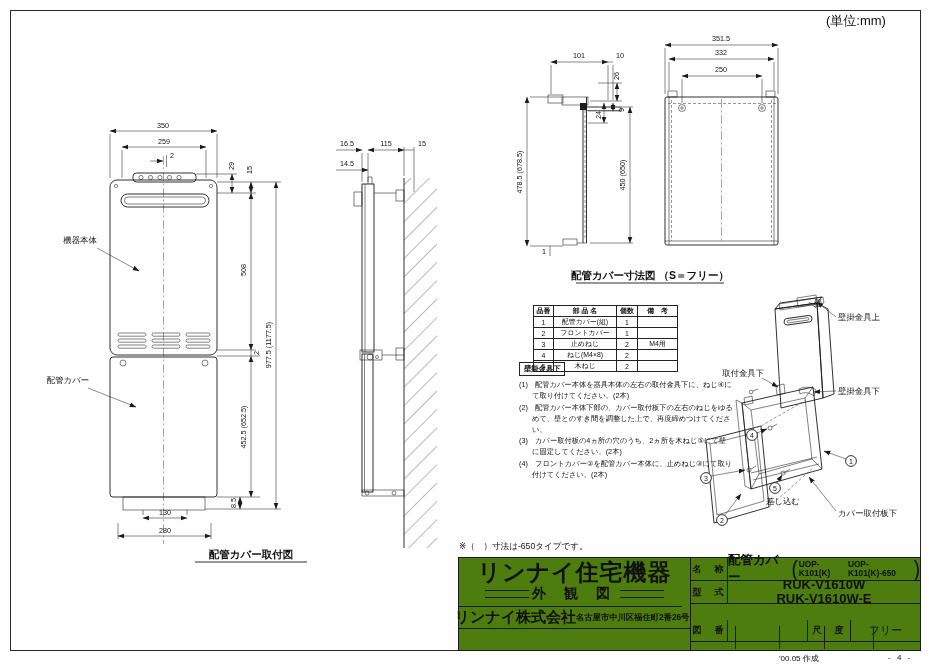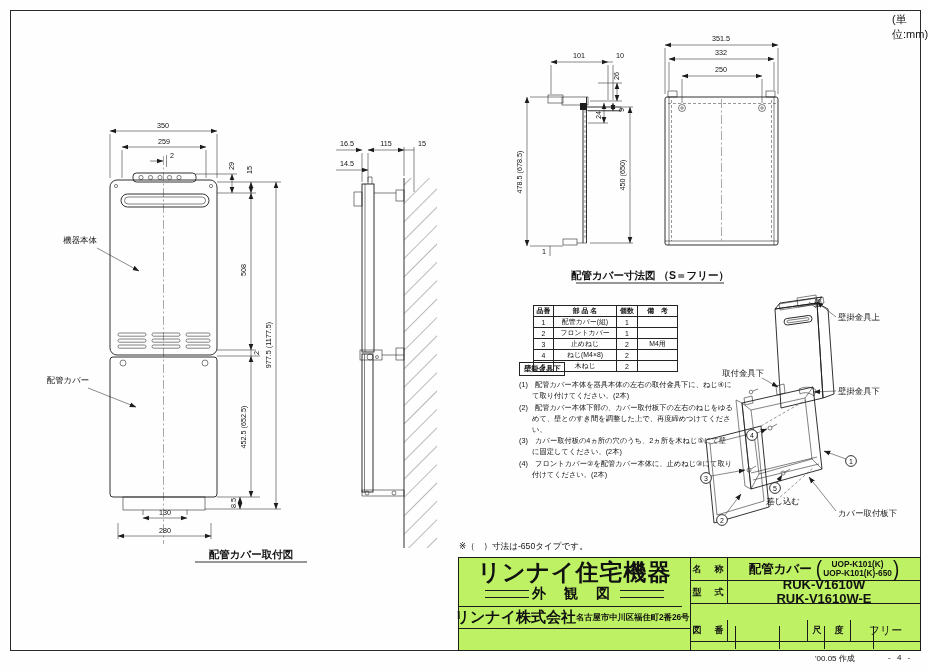--- a/index.html
+++ b/index.html
@@ -1,20 +1,20 @@
 <!DOCTYPE html>
 <html><head>
 <meta charset="utf-8">
 <style>
   html,body{margin:0;padding:0;background:#f5f5f2;}
   body{width:929px;height:672px;position:relative;font-family:"Liberation Sans","DejaVu Sans",sans-serif;color:#111;}
   .sheet{position:absolute;left:0;top:0;width:929px;height:672px;background:#fefefe;overflow:hidden;}
   .abs{position:absolute;}
   .page-border{left:10px;top:10px;width:909px;height:639px;border:1px solid #2a2a2a;}
-  .unit-note{left:892px;top:12px;font-size:11px;}
+  .unit-note{left:826px;top:12px;font-size:13px;}
   svg{position:absolute;left:0;top:0;}
   svg .ln{fill:none;stroke:#1c1c1c;stroke-width:.9;}
   svg .tn{fill:none;stroke:#1c1c1c;stroke-width:.55;}
   svg .dm{fill:none;stroke:#2a2a2a;stroke-width:.55;}
   svg .cl{fill:none;stroke:#555;stroke-width:.5;stroke-dasharray:9 2.5 2 2.5;}
   svg .dsh{fill:none;stroke:#444;stroke-width:.55;stroke-dasharray:3 2;}
   svg .fil{fill:#1c1c1c;stroke:none;}
   svg .wht{fill:#fff;}
   svg text{fill:#111;}
   .dt{font-size:7.2px;}
@@ -25,44 +25,44 @@
   table.parts{position:absolute;left:533px;top:305px;width:140px;border-collapse:collapse;font-size:6.9px;table-layout:fixed;}
   table.parts td,table.parts th{border:.9px solid #222;padding:0;height:9px;text-align:center;font-weight:normal;overflow:hidden;white-space:nowrap;}
   table.parts th{font-weight:bold;}
   table.parts .c0{width:19px;}table.parts .c1{width:62px;}table.parts .c2{width:20px;}table.parts .c3{width:39px;}
   
   .inst-title{left:519px;top:362px;border:1px solid #222;font-size:7.3px;padding:1px 4px;font-weight:bold;}
   .inst{left:519px;top:380px;width:214px;font-size:7.25px;line-height:1.5;}
   .inst div{padding-left:13px;text-indent:-13px;margin-bottom:1px;}
   
   .note{left:459px;top:541px;font-size:8.6px;}
-  .created{left:779px;top:653px;font-size:8px;margin-left:36px;}
+  .created{left:779px;top:653px;font-size:8px;}
   .pageno{left:888px;top:653px;font-size:8px;letter-spacing:2px;}
   
-  .tb{left:458px;top:557px;width:463px;height:94px;border:1.5px solid #1b1b1b;box-sizing:border-box;background:#bef264;}
+  .tb{left:458px;top:557px;width:463px;height:94px;border:1.5px solid #1b1b1b;box-sizing:border-box;background:#4d7c0f;}
   .tb .lpane{position:absolute;left:0;top:0;width:232px;height:100%;border-right:1.2px solid #1b1b1b;box-sizing:border-box;}
   .brand{margin-top:2px;text-align:center;font-size:23px;font-weight:bold;letter-spacing:1px;line-height:1.05;}
   .gaikan-row{display:flex;align-items:center;justify-content:center;gap:3px;margin-top:1px;}
   .gaikan{font-size:14px;font-weight:bold;letter-spacing:7px;}
   .dbar{width:44px;height:6px;border-top:1.6px solid #1b1b1b;border-bottom:1.6px solid #1b1b1b;}
   .company-row{position:absolute;left:0;right:8px;top:48px;height:22px;border-top:1.2px solid #1b1b1b;display:flex;align-items:center;padding-left:3px;box-sizing:border-box;white-space:nowrap;justify-content:center;}
   .co-big{font-size:15px;font-weight:bold;}
   .co-mid{font-size:15px;font-weight:bold;}
   .co-adr{font-size:8.3px;font-weight:bold;}
   .lempty{position:absolute;left:0;right:0;top:70px;bottom:0;border-top:1.2px solid #1b1b1b;}
   .rpane{position:absolute;left:232px;top:0;right:0;bottom:0;}
   .trow{position:absolute;left:0;right:0;box-sizing:border-box;border-bottom:1.2px solid #1b1b1b;display:flex;}
   .r1{top:0;height:23px;}.r2{top:23px;height:23px;}.r3{top:62px;height:22px;}
   .r4{top:68px;height:23px;border-bottom:none;}
   .lblcell{width:37px;border-right:1.2px solid #1b1b1b;box-sizing:border-box;display:flex;align-items:center;justify-content:center;font-size:9px;font-weight:bold;letter-spacing:2px;flex:none;}
   .valcell{flex:1;display:flex;align-items:center;justify-content:center;}
   .name-val{display:flex;align-items:center;gap:1px;}
   .name-main{font-size:12.5px;font-weight:bold;margin-right:3px;}
   .paren{font-size:19px;font-weight:normal;transform:scaleY(1.2);}
-  .paren-lines{display:flex;flex-direction:column;line-height:1.1;font-size:8.3px;font-weight:bold;text-align:center;}
+  .paren-lines{display:flex;flex-direction:row;line-height:1.1;font-size:8.3px;font-weight:bold;}
   .model-lines{text-align:center;font-size:13px;font-weight:bold;line-height:1.05;}
   .blankcell{width:80px;border-right:1.2px solid #1b1b1b;box-sizing:border-box;}
   .scalelbl{width:43px;border-right:1.2px solid #1b1b1b;box-sizing:border-box;display:flex;align-items:center;justify-content:center;font-size:9px;font-weight:bold;letter-spacing:2px;}
   .scaleval{flex:1;display:flex;align-items:center;justify-content:center;font-size:11px;}
   .vsep{position:absolute;top:0;bottom:0;width:1.2px;background:#1b1b1b;}
 </style>
 </head>
 <body>
 
 <div class="sheet">

